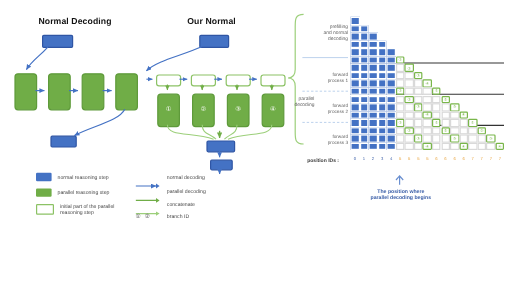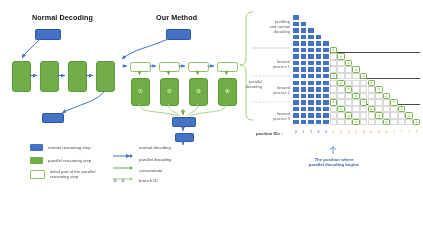--- a/index.html
+++ b/index.html
@@ -46,21 +46,21 @@
   .pid.o{color:#E8A33D;}
   .caption{position:absolute;font-size:4.3px;line-height:5.4px;font-weight:bold;
            color:#3b5fa8;text-align:center;white-space:pre-line;}
 </style>
 </head>
 <body>
 
 <div class="fig">
 
   <div class="ttl" style="left:32px;top:13px;">Normal Decoding</div>
-  <div class="ttl" style="left:156px;top:13px;">Our Method</div>
+  <div class="ttl" style="left:156px;top:13px;">Our Normal</div>
 
   <div class="blue" style="left:35px;top:29px;width:24px;height:9px;"></div>
 
   <div class="green" style="left:12px;top:61px;width:17px;height:29px;"></div>
   <div class="green" style="left:40px;top:61px;width:17px;height:29px;"></div>
   <div class="green" style="left:68px;top:61px;width:17px;height:29px;"></div>
   <div class="green" style="left:96px;top:61px;width:17px;height:29px;"></div>
 
   <div class="blue" style="left:42px;top:113px;width:20px;height:8px;"></div>
 

